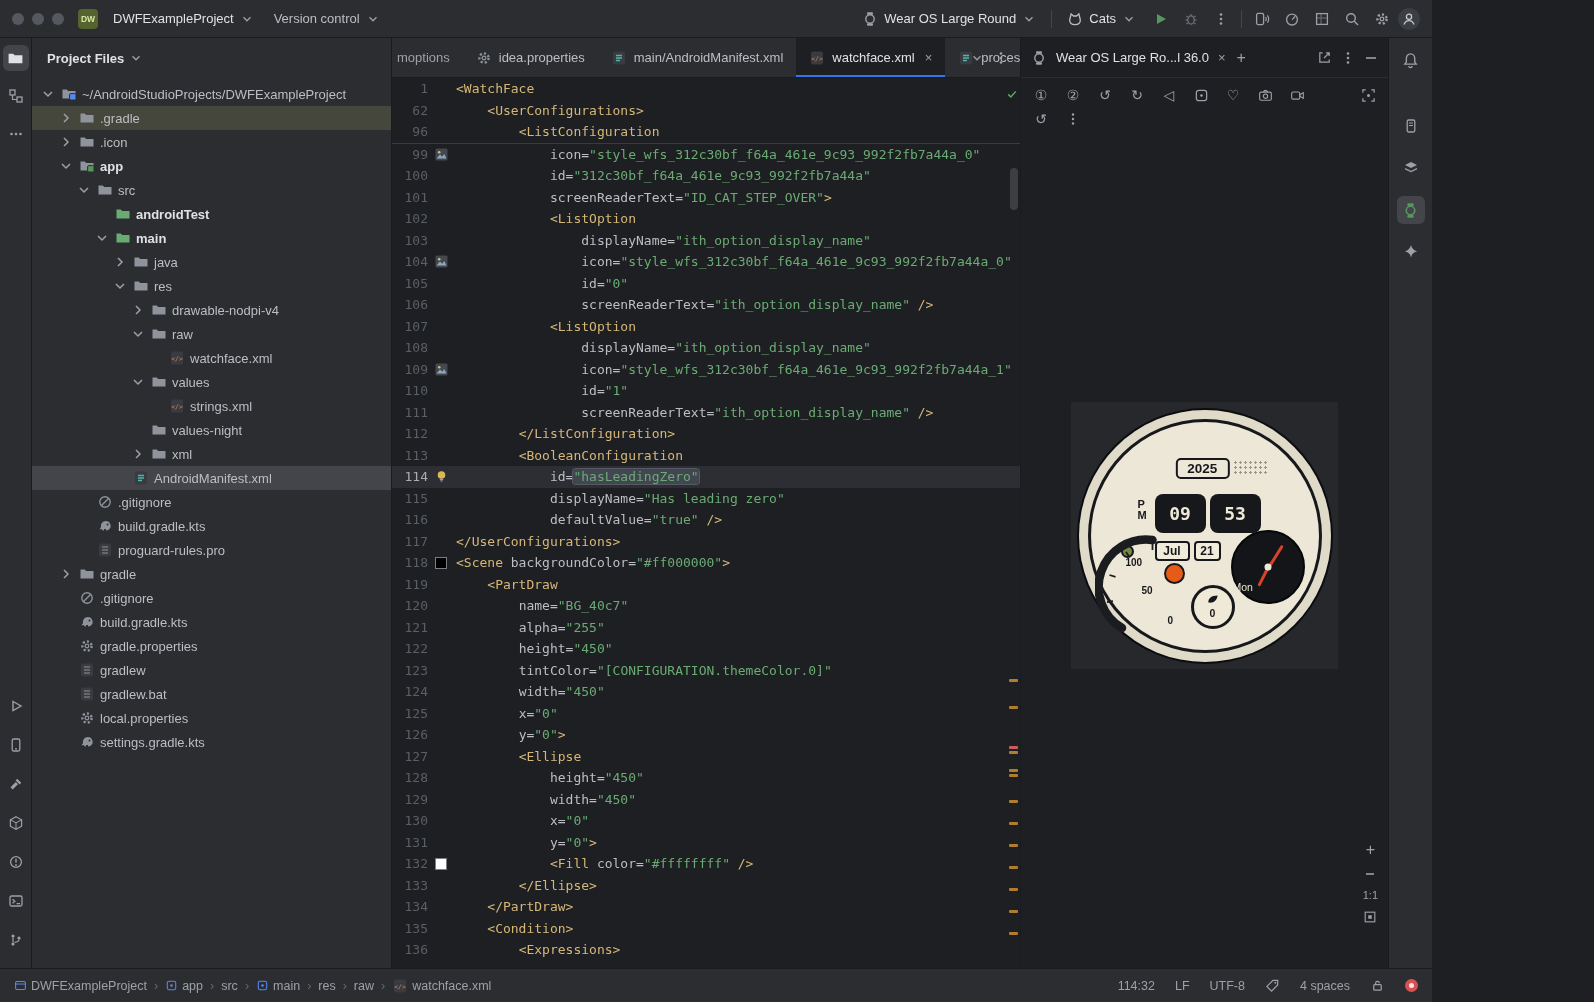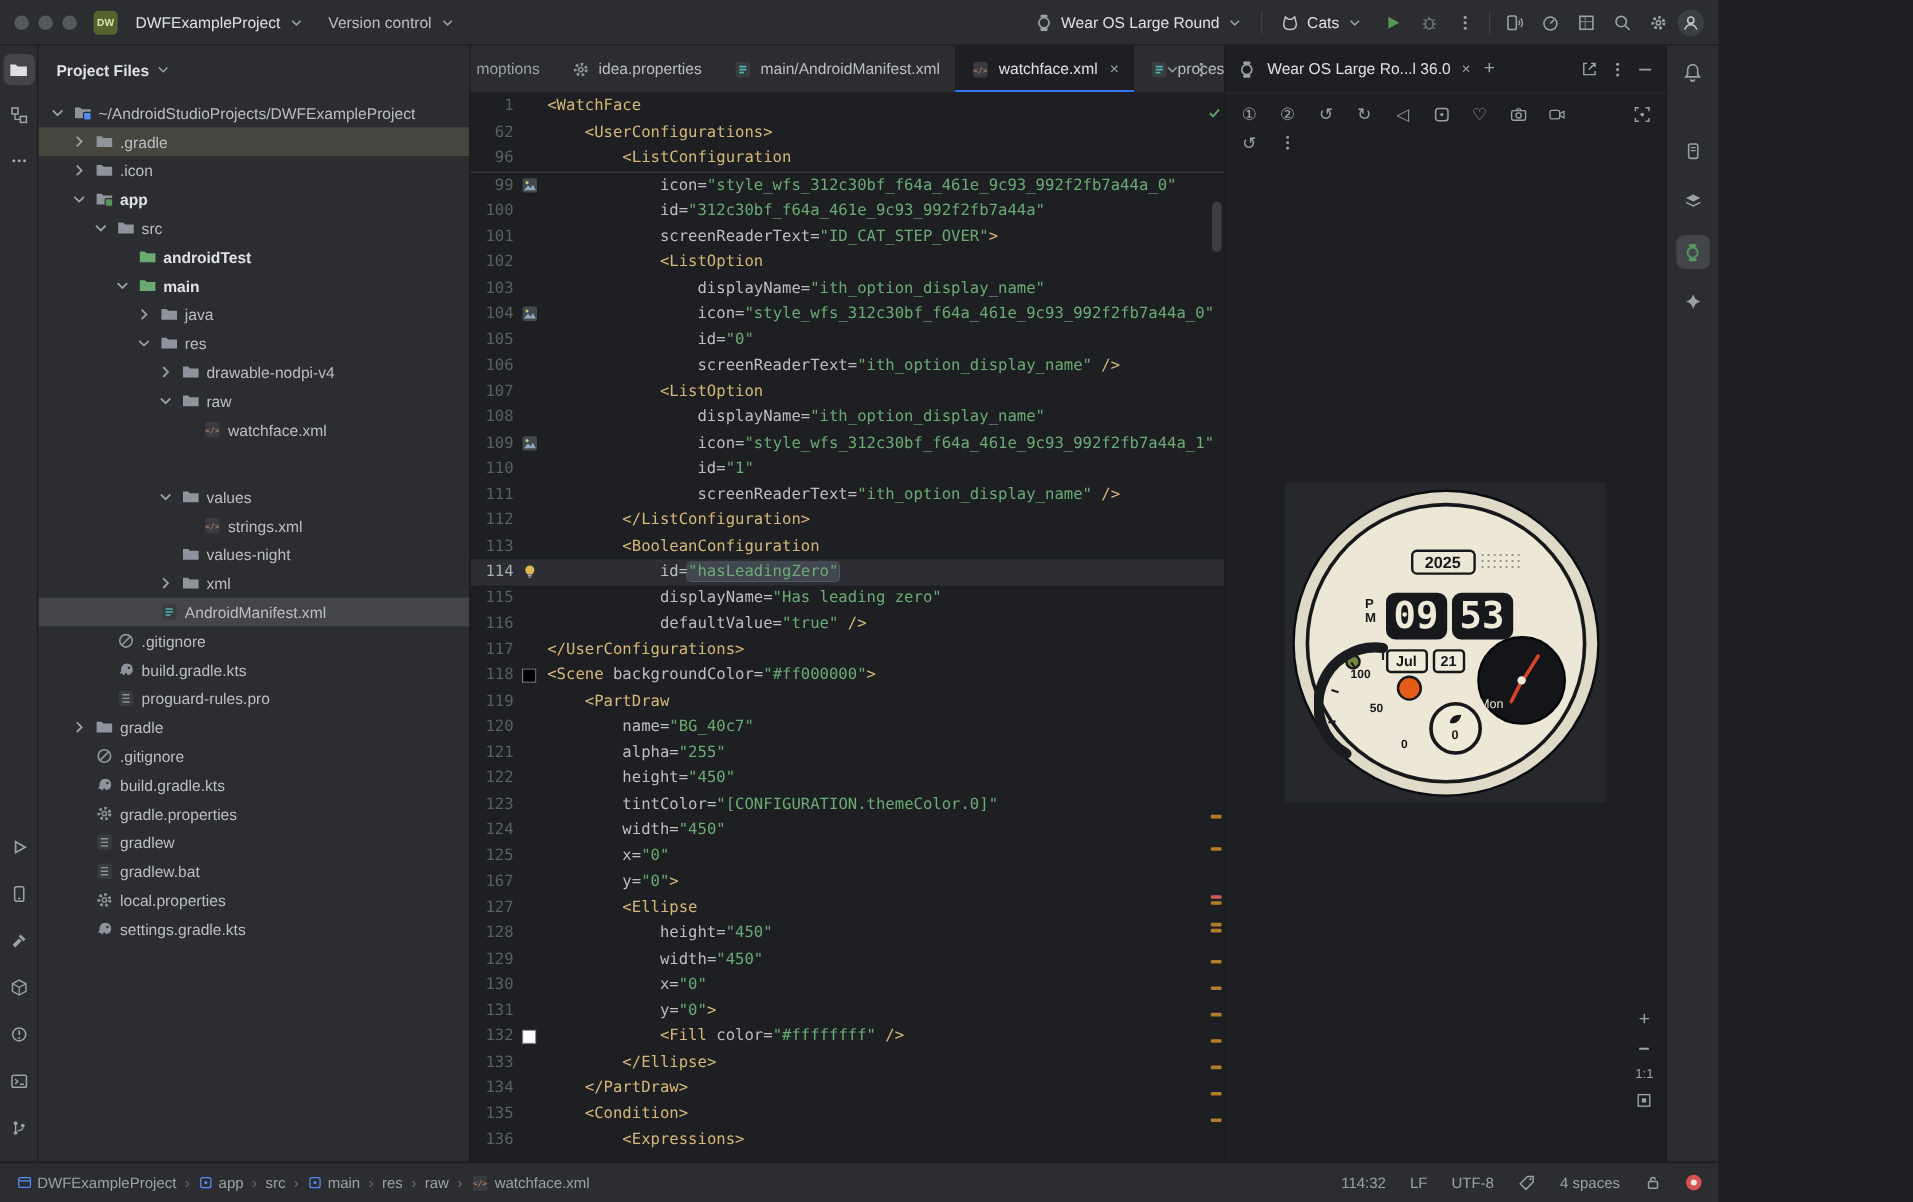--- a/index.html
+++ b/index.html
@@ -82,21 +82,21 @@
     box-shadow:0 0 0 3px #17181b,0 0 0 12px #e0dbc8,0 0 0 14px #0c0d10}
   .yearpill{position:absolute;top:36px;left:50%;transform:translateX(-54%);width:54px;height:21px;
     border:2px solid #17181b;border-radius:5px;display:flex;align-items:center;justify-content:center;
     color:#17181b;font-weight:bold;font-size:13.5px}
   .dotsgrid{position:absolute;left:142px;top:38px;width:34px;height:16px;
     background-image:radial-gradient(#9a948a 1.1px,transparent 1.2px);background-size:5px 5px}
   .ampm{position:absolute;left:47px;top:77px;display:flex;flex-direction:column;color:#17181b;
     font-size:11px;font-weight:bold;line-height:11px}
   .digit{position:absolute;top:72px;width:51px;height:39px;background:#17181b;border-radius:8px;
     display:flex;align-items:center;justify-content:center;color:#efe9d7;
-    font-family:"DejaVu Sans Mono",monospace;font-weight:bold;font-size:31px}
+    font-family:"DejaVu Sans Mono",monospace;font-weight:bold;font-size:18px}
   .digit.hour{left:64px}.digit.min{left:119px}
   .datebox{position:absolute;top:119px;height:20px;background:#f0ebdb;border:2px solid #17181b;border-radius:4px;
     display:flex;align-items:center;justify-content:center;color:#17181b;font-weight:bold;font-size:12px}
   .datebox.month{left:64px;width:35px}.datebox.day{left:103px;width:27px}
   .greendot{position:absolute;left:30px;top:123px;width:13px;height:13px;border-radius:50%;
     background:#76883f;border:2px solid #17181b}
   .gaugesvg{position:absolute;left:4px;top:108px}
   .glabel{position:absolute;color:#17181b;font-weight:bold;font-size:10px}
   .g100{left:35px;top:135px}.g50{left:51px;top:163px}.g0{left:77px;top:193px}
   .orangedot{position:absolute;left:73px;top:141px;width:21px;height:21px;border-radius:50%;
@@ -460,21 +460,21 @@
           <div class="trow" style="padding-left: 116px;">
             <span class="tchev"></span>
             <span class="ticon">
               <svg width="16" height="16" viewBox="0 0 16 16">
                 <rect x="2" y="1.5" width="12" height="13" rx="2" fill="#393b40"></rect>
                 <text x="8" y="10.5" text-anchor="middle" font-size="6.5" font-family="DejaVu Sans Mono, monospace" fill="#d28b61">&lt;/&gt;</text>
               </svg>
             </span>
             <span class="tlabel">watchface.xml</span>
           </div>
-          <div class="trow" style="padding-left: 98px; margin-top: 32px;">
+          <div class="trow" style="padding-left: 98px;">
             <span class="tchev">
               <svg width="16" height="16" viewBox="0 0 16 16">
                 <path d="M4 6l4 4 4-4" fill="none" stroke="#9da0a8" stroke-width="1.5"></path>
               </svg>
             </span>
             <span class="ticon">
               <svg width="16" height="16" viewBox="0 0 16 16">
                 <path d="M1.5 12.5v-9h4.2L7.2 5h7.3v7.5z" fill="#8f939b"></path>
               </svg>
             </span>
@@ -738,21 +738,21 @@
             <div class="cl"><span class="n">118</span><span class="g"><svg width="12" height="12">
                   <rect x="0.5" y="0.5" width="11" height="11" fill="#000" stroke="#7a7e85"></rect>
                 </svg></span><span class="c"><span class="tk-tag">&lt;</span><span class="tk-tag">Scene</span><span class="tk-pln"> </span><span class="tk-attr">backgroundColor</span><span class="tk-pln">=</span><span class="tk-str">"#ff000000"</span><span class="tk-tag">&gt;</span></span></div>
             <div class="cl"><span class="n">119</span><span class="g"></span><span class="c"><span class="tk-pln">    </span><span class="tk-tag">&lt;</span><span class="tk-tag">PartDraw</span></span></div>
             <div class="cl"><span class="n">120</span><span class="g"></span><span class="c"><span class="tk-pln">        </span><span class="tk-attr">name</span><span class="tk-pln">=</span><span class="tk-str">"BG_40c7"</span></span></div>
             <div class="cl"><span class="n">121</span><span class="g"></span><span class="c"><span class="tk-pln">        </span><span class="tk-attr">alpha</span><span class="tk-pln">=</span><span class="tk-str">"255"</span></span></div>
             <div class="cl"><span class="n">122</span><span class="g"></span><span class="c"><span class="tk-pln">        </span><span class="tk-attr">height</span><span class="tk-pln">=</span><span class="tk-str">"450"</span></span></div>
             <div class="cl"><span class="n">123</span><span class="g"></span><span class="c"><span class="tk-pln">        </span><span class="tk-attr">tintColor</span><span class="tk-pln">=</span><span class="tk-str">"[CONFIGURATION.themeColor.0]"</span></span></div>
             <div class="cl"><span class="n">124</span><span class="g"></span><span class="c"><span class="tk-pln">        </span><span class="tk-attr">width</span><span class="tk-pln">=</span><span class="tk-str">"450"</span></span></div>
             <div class="cl"><span class="n">125</span><span class="g"></span><span class="c"><span class="tk-pln">        </span><span class="tk-attr">x</span><span class="tk-pln">=</span><span class="tk-str">"0"</span></span></div>
-            <div class="cl"><span class="n">167</span><span class="g"></span><span class="c"><span class="tk-pln">        </span><span class="tk-attr">y</span><span class="tk-pln">=</span><span class="tk-str">"0"</span><span class="tk-tag">&gt;</span></span></div>
+            <div class="cl"><span class="n">126</span><span class="g"></span><span class="c"><span class="tk-pln">        </span><span class="tk-attr">y</span><span class="tk-pln">=</span><span class="tk-str">"0"</span><span class="tk-tag">&gt;</span></span></div>
             <div class="cl"><span class="n">127</span><span class="g"></span><span class="c"><span class="tk-pln">        </span><span class="tk-tag">&lt;</span><span class="tk-tag">Ellipse</span></span></div>
             <div class="cl"><span class="n">128</span><span class="g"></span><span class="c"><span class="tk-pln">            </span><span class="tk-attr">height</span><span class="tk-pln">=</span><span class="tk-str">"450"</span></span></div>
             <div class="cl"><span class="n">129</span><span class="g"></span><span class="c"><span class="tk-pln">            </span><span class="tk-attr">width</span><span class="tk-pln">=</span><span class="tk-str">"450"</span></span></div>
             <div class="cl"><span class="n">130</span><span class="g"></span><span class="c"><span class="tk-pln">            </span><span class="tk-attr">x</span><span class="tk-pln">=</span><span class="tk-str">"0"</span></span></div>
             <div class="cl"><span class="n">131</span><span class="g"></span><span class="c"><span class="tk-pln">            </span><span class="tk-attr">y</span><span class="tk-pln">=</span><span class="tk-str">"0"</span><span class="tk-tag">&gt;</span></span></div>
             <div class="cl"><span class="n">132</span><span class="g"><svg width="12" height="12">
                   <rect x="0.5" y="0.5" width="11" height="11" fill="#fff" stroke="#7a7e85"></rect>
                 </svg></span><span class="c"><span class="tk-pln">            </span><span class="tk-tag">&lt;</span><span class="tk-tag">Fill</span><span class="tk-pln"> </span><span class="tk-attr">color</span><span class="tk-pln">=</span><span class="tk-str">"#ffffffff"</span><span class="tk-pln"> </span><span class="tk-tag">/&gt;</span></span></div>
             <div class="cl"><span class="n">133</span><span class="g"></span><span class="c"><span class="tk-pln">        </span><span class="tk-tag">&lt;/</span><span class="tk-tag">Ellipse</span><span class="tk-tag">&gt;</span></span></div>
             <div class="cl"><span class="n">134</span><span class="g"></span><span class="c"><span class="tk-pln">    </span><span class="tk-tag">&lt;/</span><span class="tk-tag">PartDraw</span><span class="tk-tag">&gt;</span></span></div>

